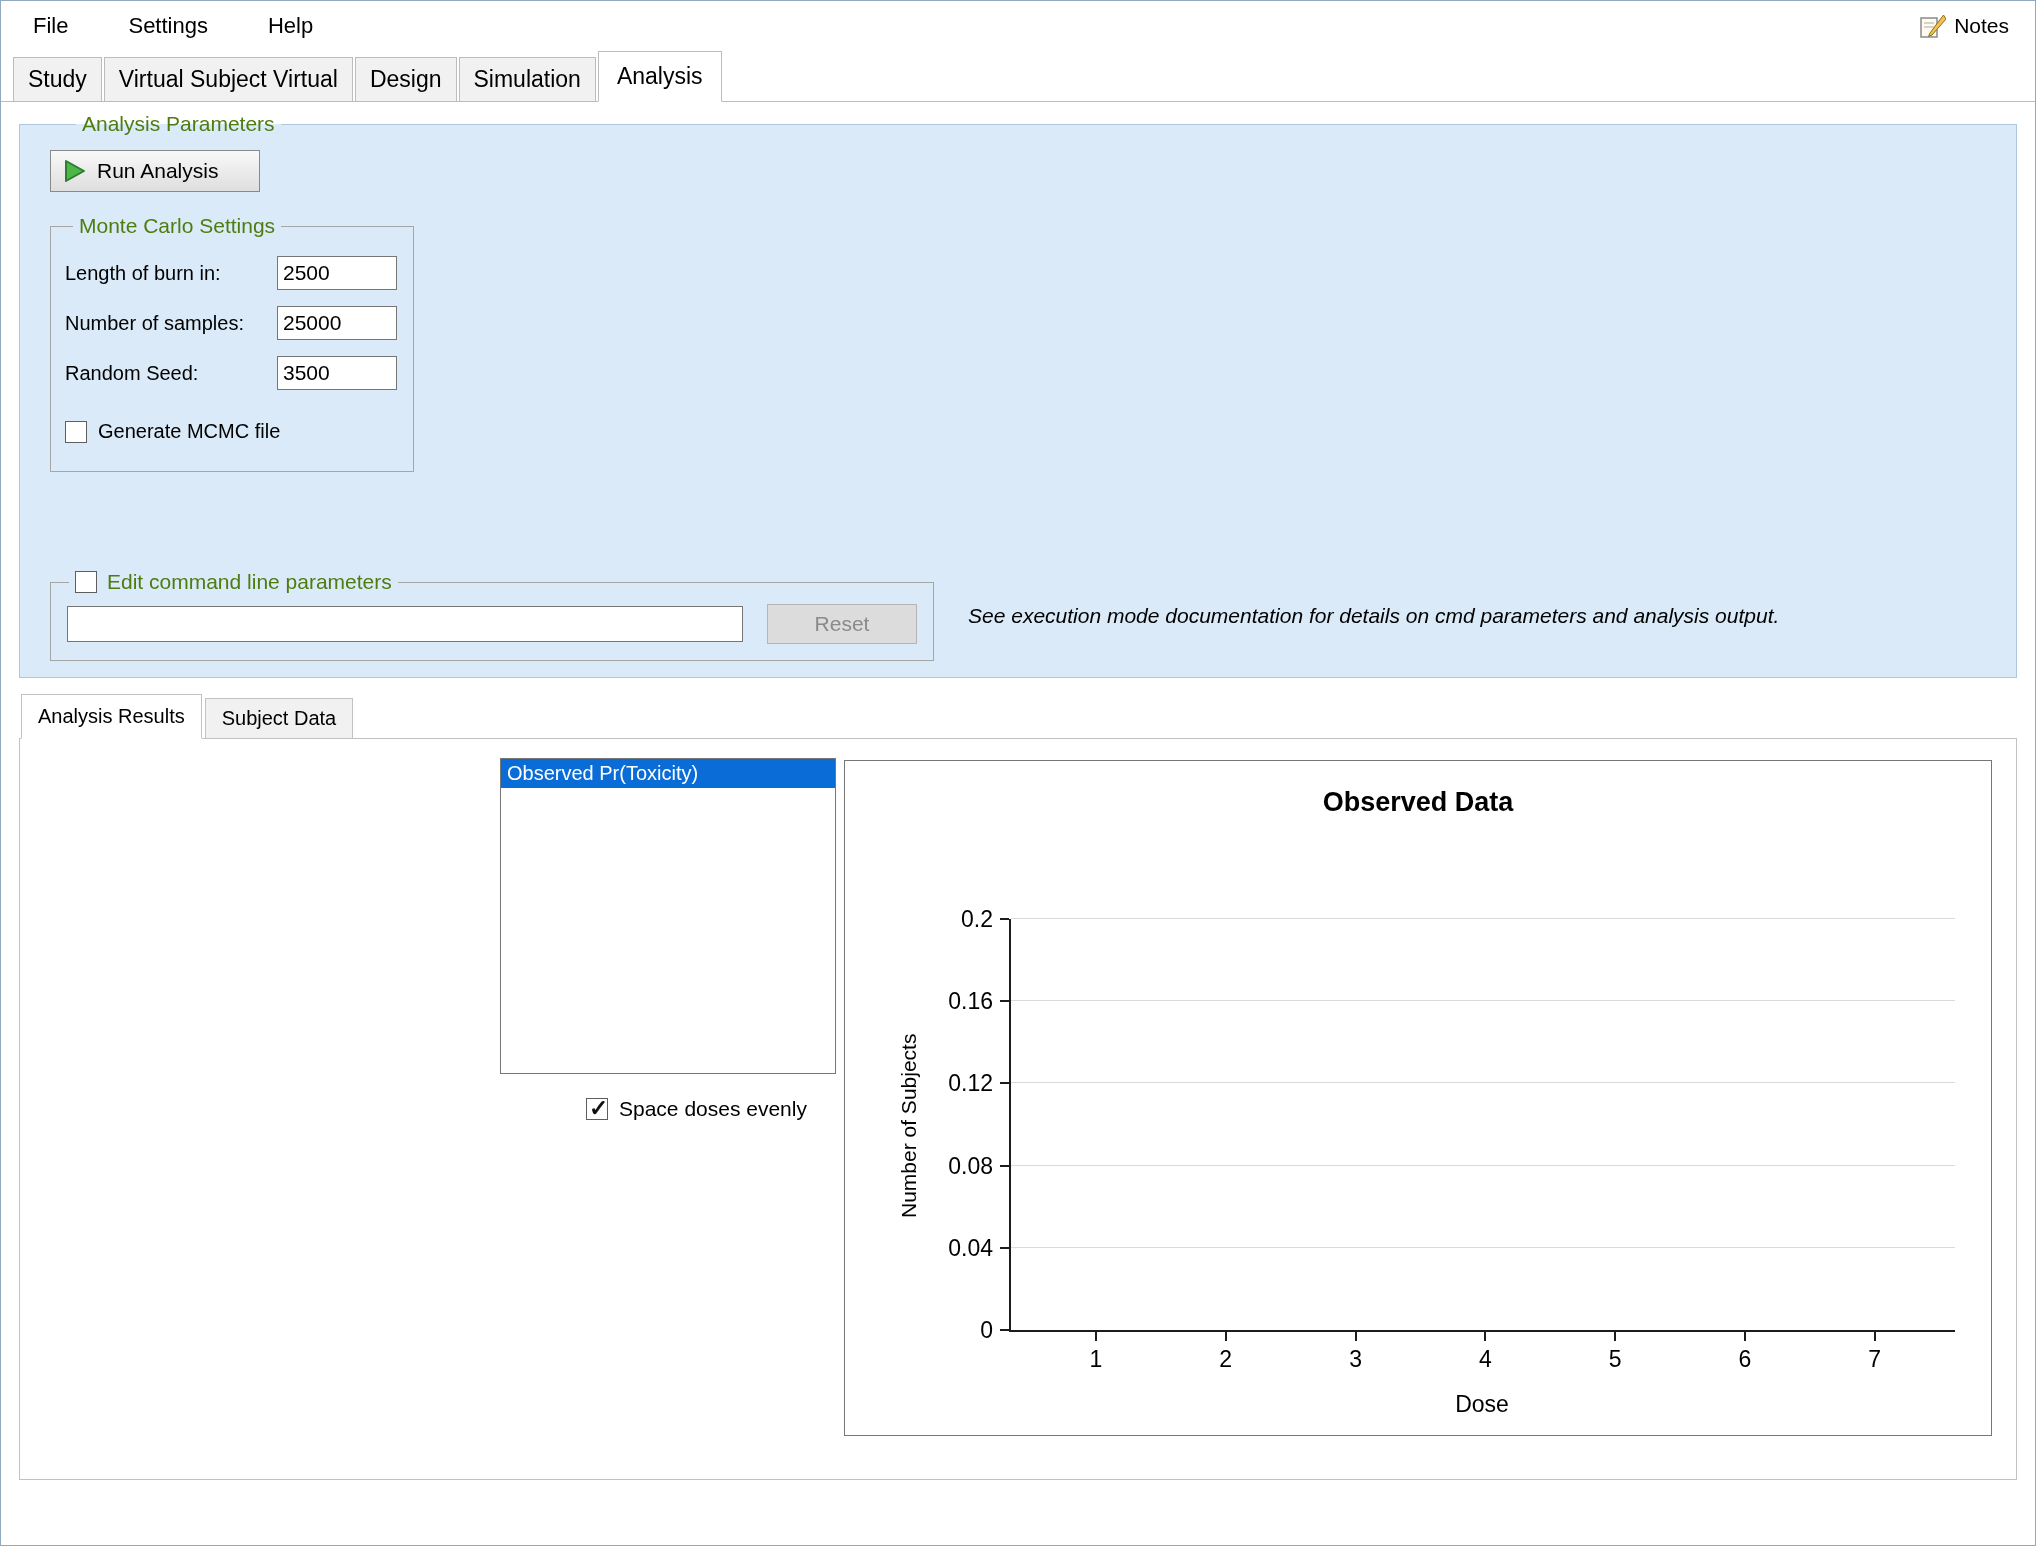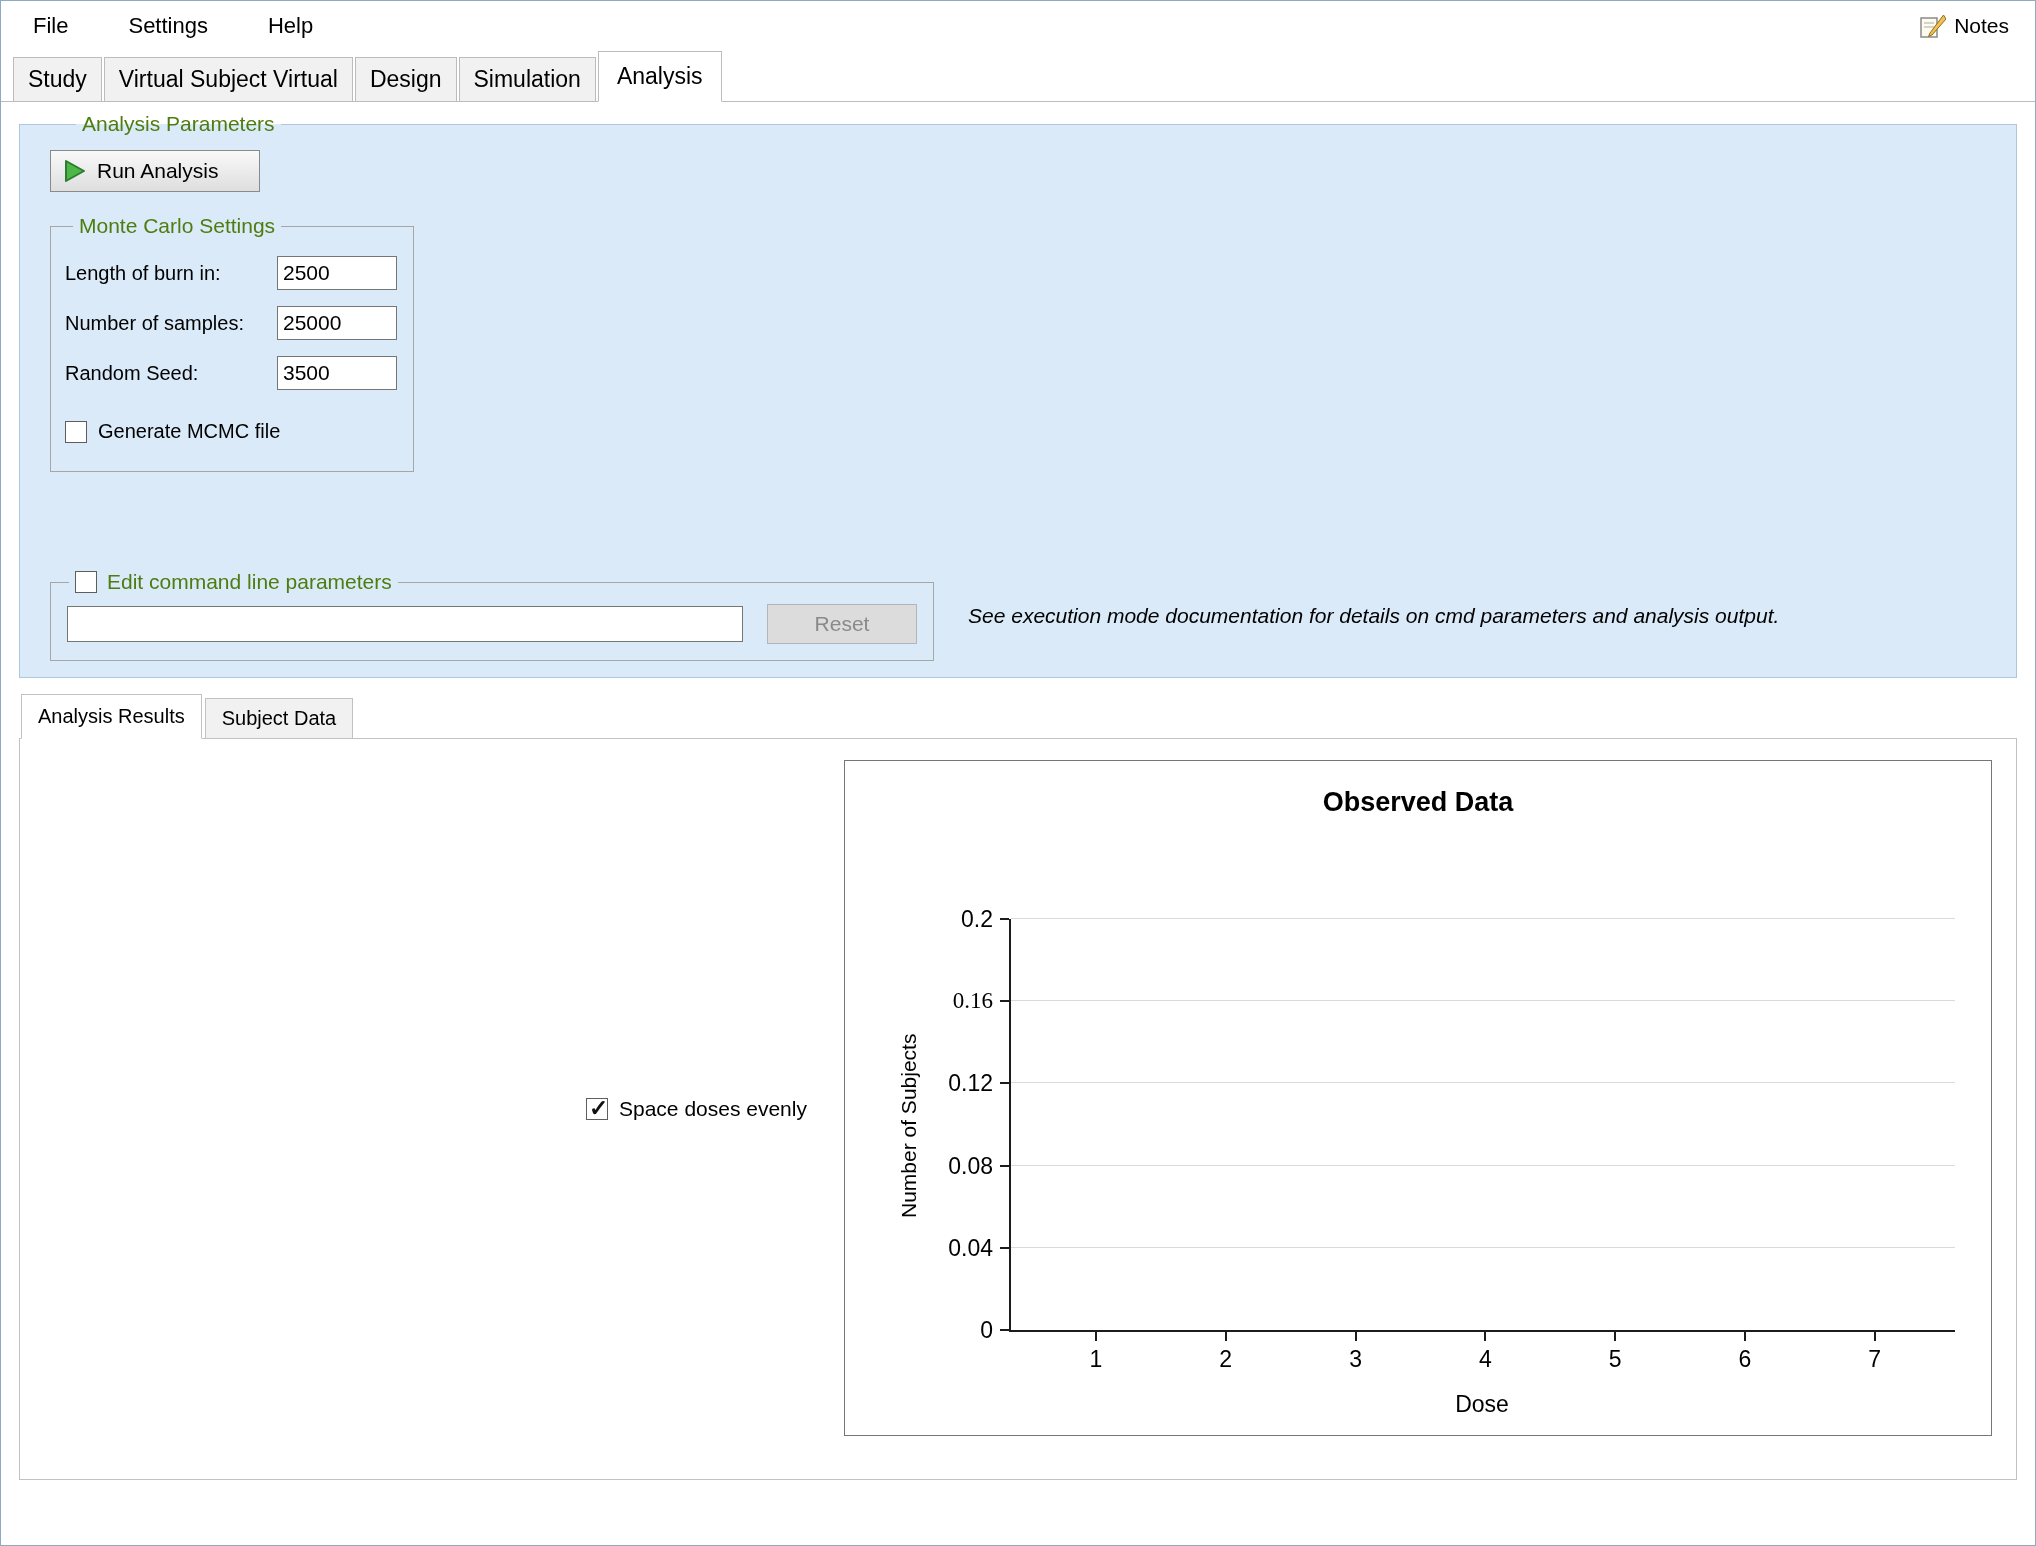--- a/index.html
+++ b/index.html
@@ -160,20 +160,23 @@
       </div>
     </fieldset>
 
     <div class="sub-tabstrip">
       <div class="sub-tab active">Analysis Results</div>
       <div class="sub-tab">Subject Data</div>
     </div>
 
     <div class="panel">
 
+      <div class="listbox">
+        <div class="list-item selected">Observed Pr(Toxicity)</div>
+      </div>
 
       <div class="space-row">
         <span class="cb checked"></span>
         <span>Space doses evenly</span>
       </div>
 
       <div class="chart-box">
         <div class="chart-title">Observed Data</div>
         <div class="y-title">Number of Subjects</div>
         <div class="plot" id="plot-area">
@@ -183,21 +186,21 @@
             <div class="ytick" style="bottom: 20%;"></div>
             <div class="ylab" style="bottom: 20%;">0.04</div>
             <div class="gridline" style="bottom: 40%;"></div>
             <div class="ytick" style="bottom: 40%;"></div>
             <div class="ylab" style="bottom: 40%;">0.08</div>
             <div class="gridline" style="bottom: 60%;"></div>
             <div class="ytick" style="bottom: 60%;"></div>
             <div class="ylab" style="bottom: 60%;">0.12</div>
             <div class="gridline" style="bottom: 80%;"></div>
             <div class="ytick" style="bottom: 80%;"></div>
-            <div class="ylab" style="bottom: 80%; font-family: Liberation Serif, serif;">0.16</div>
+            <div class="ylab" style="bottom: 80%;">0.16</div>
             <div class="gridline" style="bottom: 100%;"></div>
             <div class="ytick" style="bottom: 100%;"></div>
             <div class="ylab" style="bottom: 100%;">0.2</div>
             <div class="xtick" style="left: 9%;"></div>
             <div class="xlab" style="left: 9%;">1</div>
             <div class="xtick" style="left: 22.75%;"></div>
             <div class="xlab" style="left: 22.75%;">2</div>
             <div class="xtick" style="left: 36.5%;"></div>
             <div class="xlab" style="left: 36.5%;">3</div>
             <div class="xtick" style="left: 50.25%;"></div>

